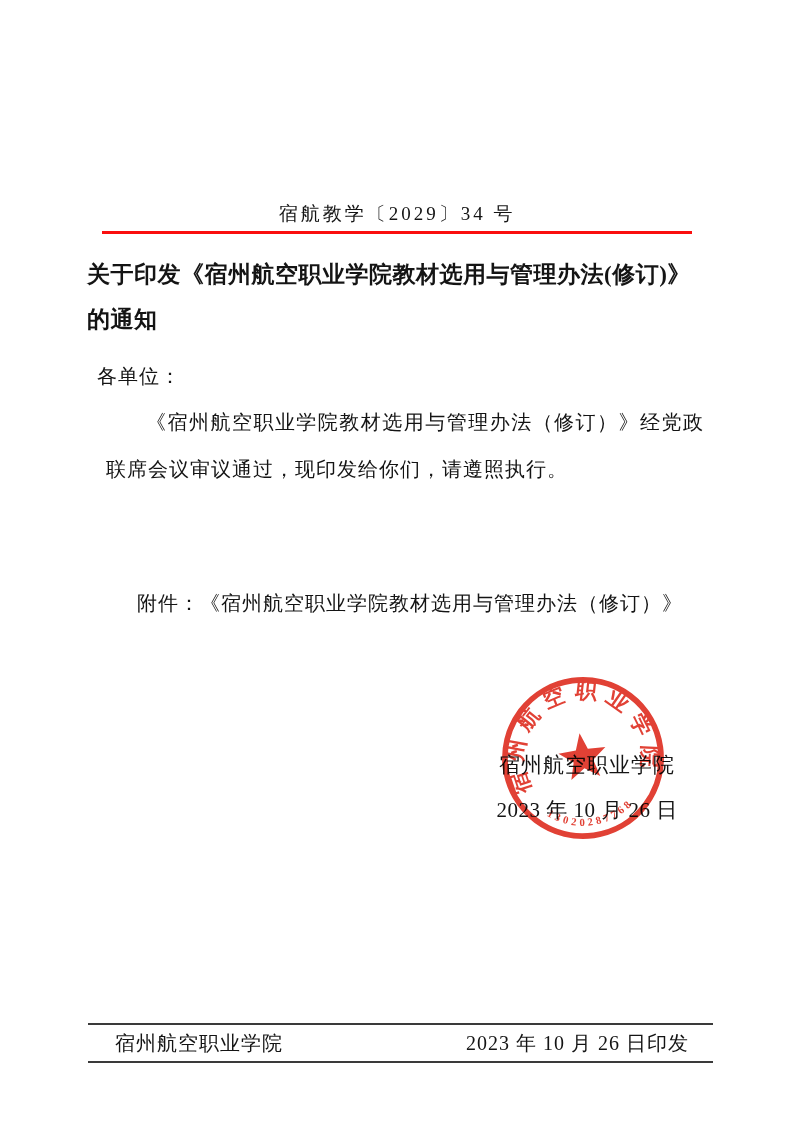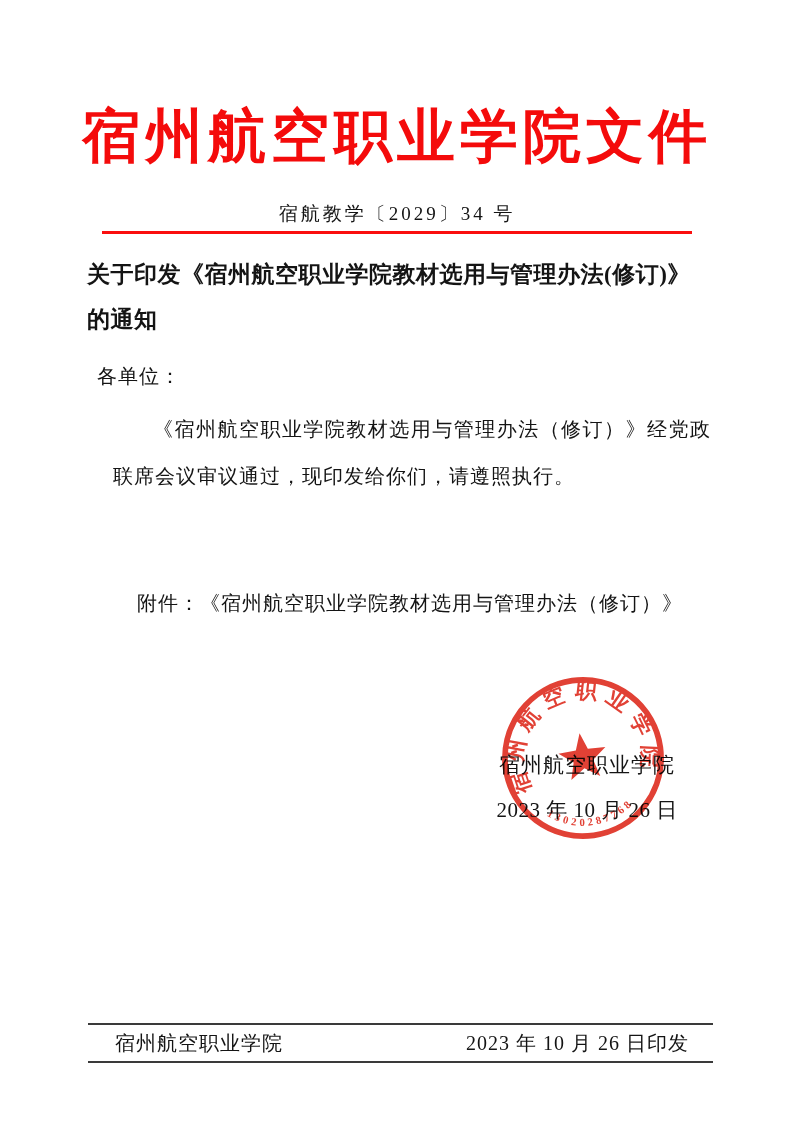--- a/index.html
+++ b/index.html
@@ -54,21 +54,21 @@
     letter-spacing: 1px;
   }
   .body-par {
     position: absolute;
     top: 390px; left: 97px; width: 598px;
     font-size: 20px;
     line-height: 47px;
     text-indent: 2em;
     text-align: justify;
     letter-spacing: 1px;
-    margin: 16px;
+    margin: 9px;
     font-family: Liberation Serif, serif;
   }
   .attachment {
     position: absolute;
     top: 590px; left: 97px; width: 598px;
     font-size: 20px;
     text-indent: 2em;
     letter-spacing: 1px;
     font-family: Liberation Serif, serif;
   }
@@ -113,21 +113,20 @@
     padding: 0 24px 0 27px;
     font-size: 20px;
     letter-spacing: 1px;
   }
 </style>
 </head>
 <body>
 
 <div class="page">
 
-  <div class="header-title">宿州航空职业学院文件</div>
 
   <div class="doc-number">宿航教学〔2029〕34 号</div>
 
   <div class="red-line"></div>
 
   <div class="doc-title">
     <span>关于印发《宿州航空职业学院教材选用与管理办法(修订)》</span><br>
     <span>的通知</span>
   </div>
 

